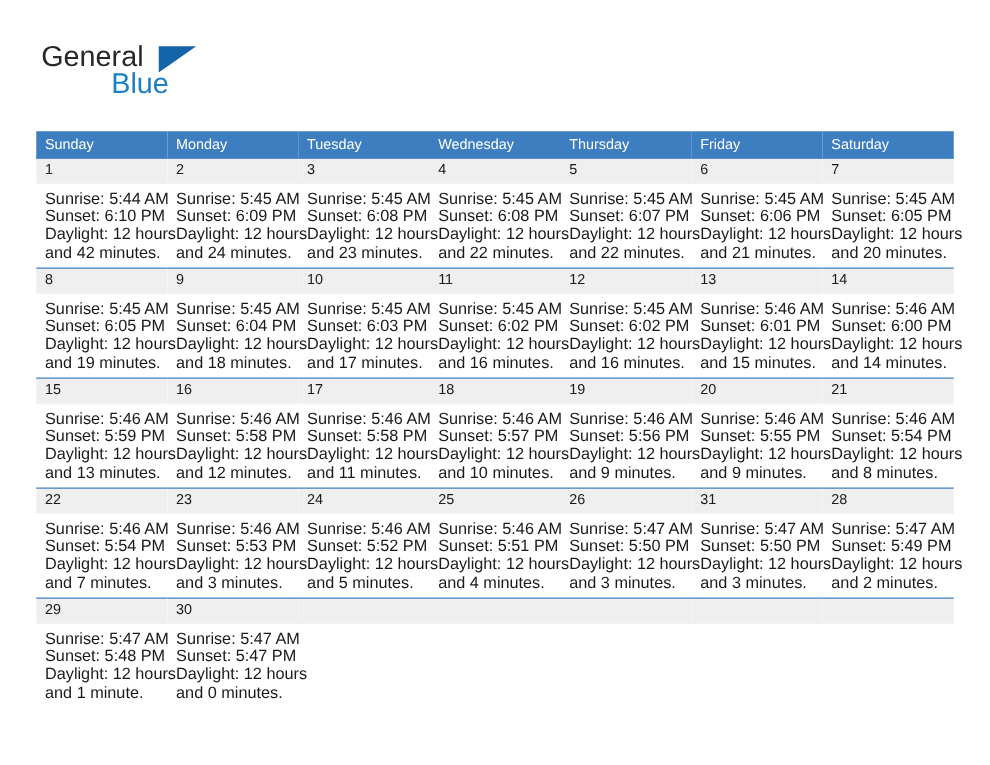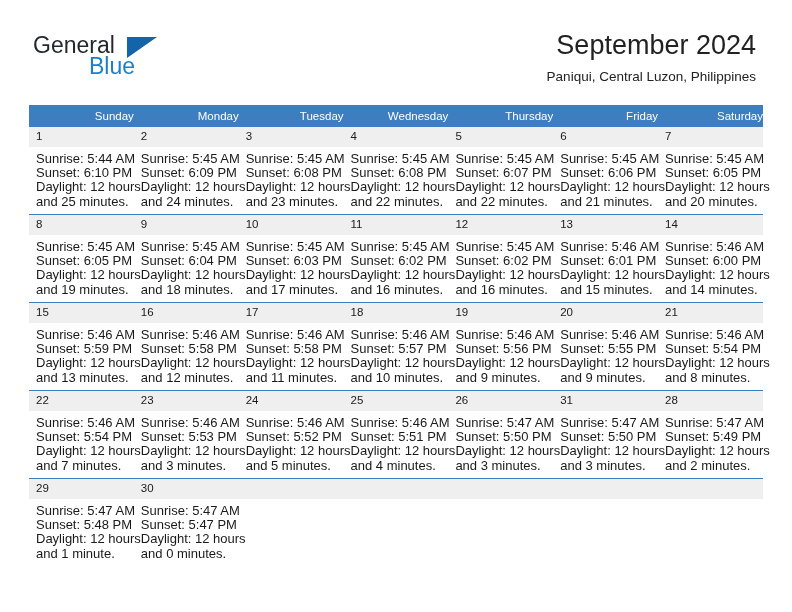--- a/index.html
+++ b/index.html
@@ -101,21 +101,21 @@
     width: 734px;
     border-collapse: collapse;
     table-layout: fixed;
   }
 
   table.cal th {
     background: #3c7ebf;
     color: #ffffff;
     font-weight: normal;
     font-size: 11.5px;
-    text-align: right;
+    text-align: left;
     padding: 4px 0 4px 7px;
     height: 13px;
     border: none;
   }
 
   td.daycell {
     vertical-align: top;
     padding: 0;
     border: none;
     border-top: 1px solid #3c7ebf;
@@ -157,24 +157,20 @@
 <div class="page">
 
   <div class="top">
 
     <div class="logo">
       <span class="logo-general">General</span>
       <span class="logo-flag"></span>
       <span class="logo-blue">Blue</span>
     </div>
 
-    <div class="title-block">
-      <div class="cal-title">September 2024</div>
-      <div class="cal-subtitle">Paniqui, Central Luzon, Philippines</div>
-    </div>
 
   </div>
 
   <div class="calendar">
     <table class="cal">
       <thead>
         <tr id="weekday-row">
             <th>Sunday</th>
             <th>Monday</th>
             <th>Tuesday</th>
@@ -185,21 +181,21 @@
           </tr>
       </thead>
       <tbody id="weeks-body">
           <tr class="week">
             <td class="daycell">
               <div class="daynum">1</div>
               <div class="details">
                 <div>Sunrise: 5:44 AM</div>
                 <div>Sunset: 6:10 PM</div>
                 <div>Daylight: 12 hours</div>
-                <div>and 25 minutes.</div>
+                <div>and 42 minutes.</div>
               </div>
             </td>
             <td class="daycell">
               <div class="daynum">2</div>
               <div class="details">
                 <div>Sunrise: 5:45 AM</div>
                 <div>Sunset: 6:09 PM</div>
                 <div>Daylight: 12 hours</div>
                 <div>and 24 minutes.</div>
               </div>

